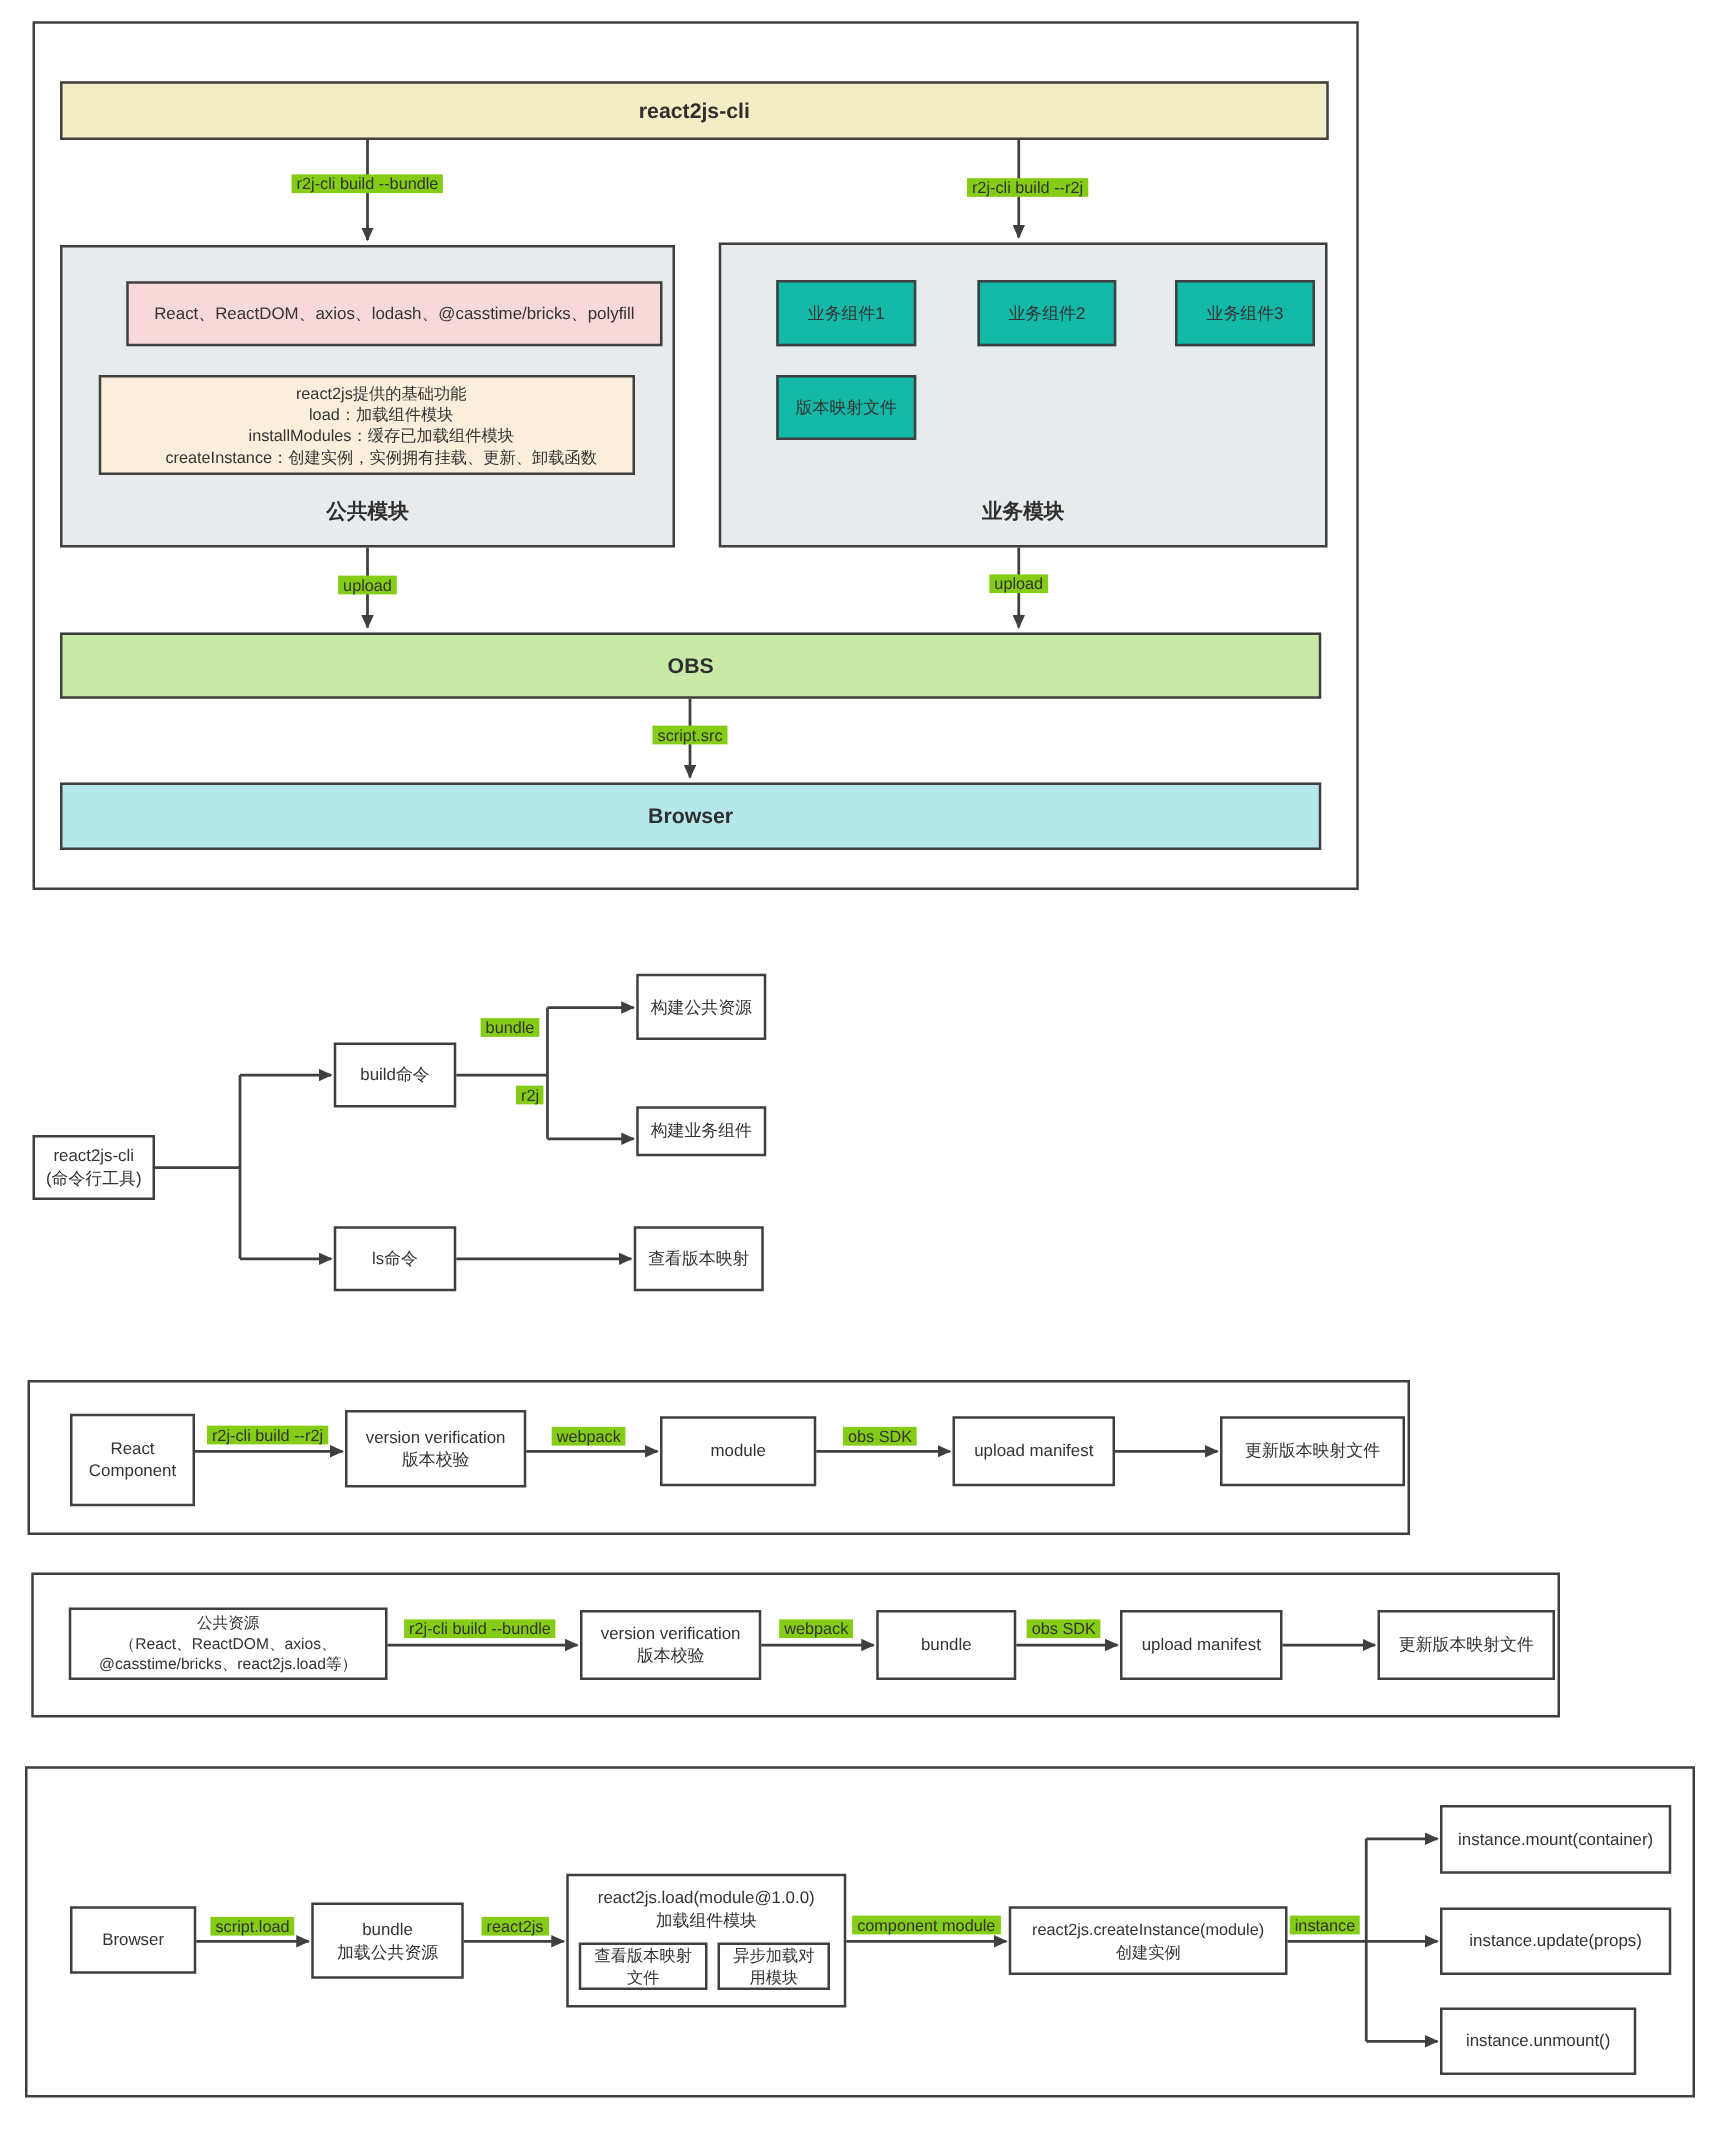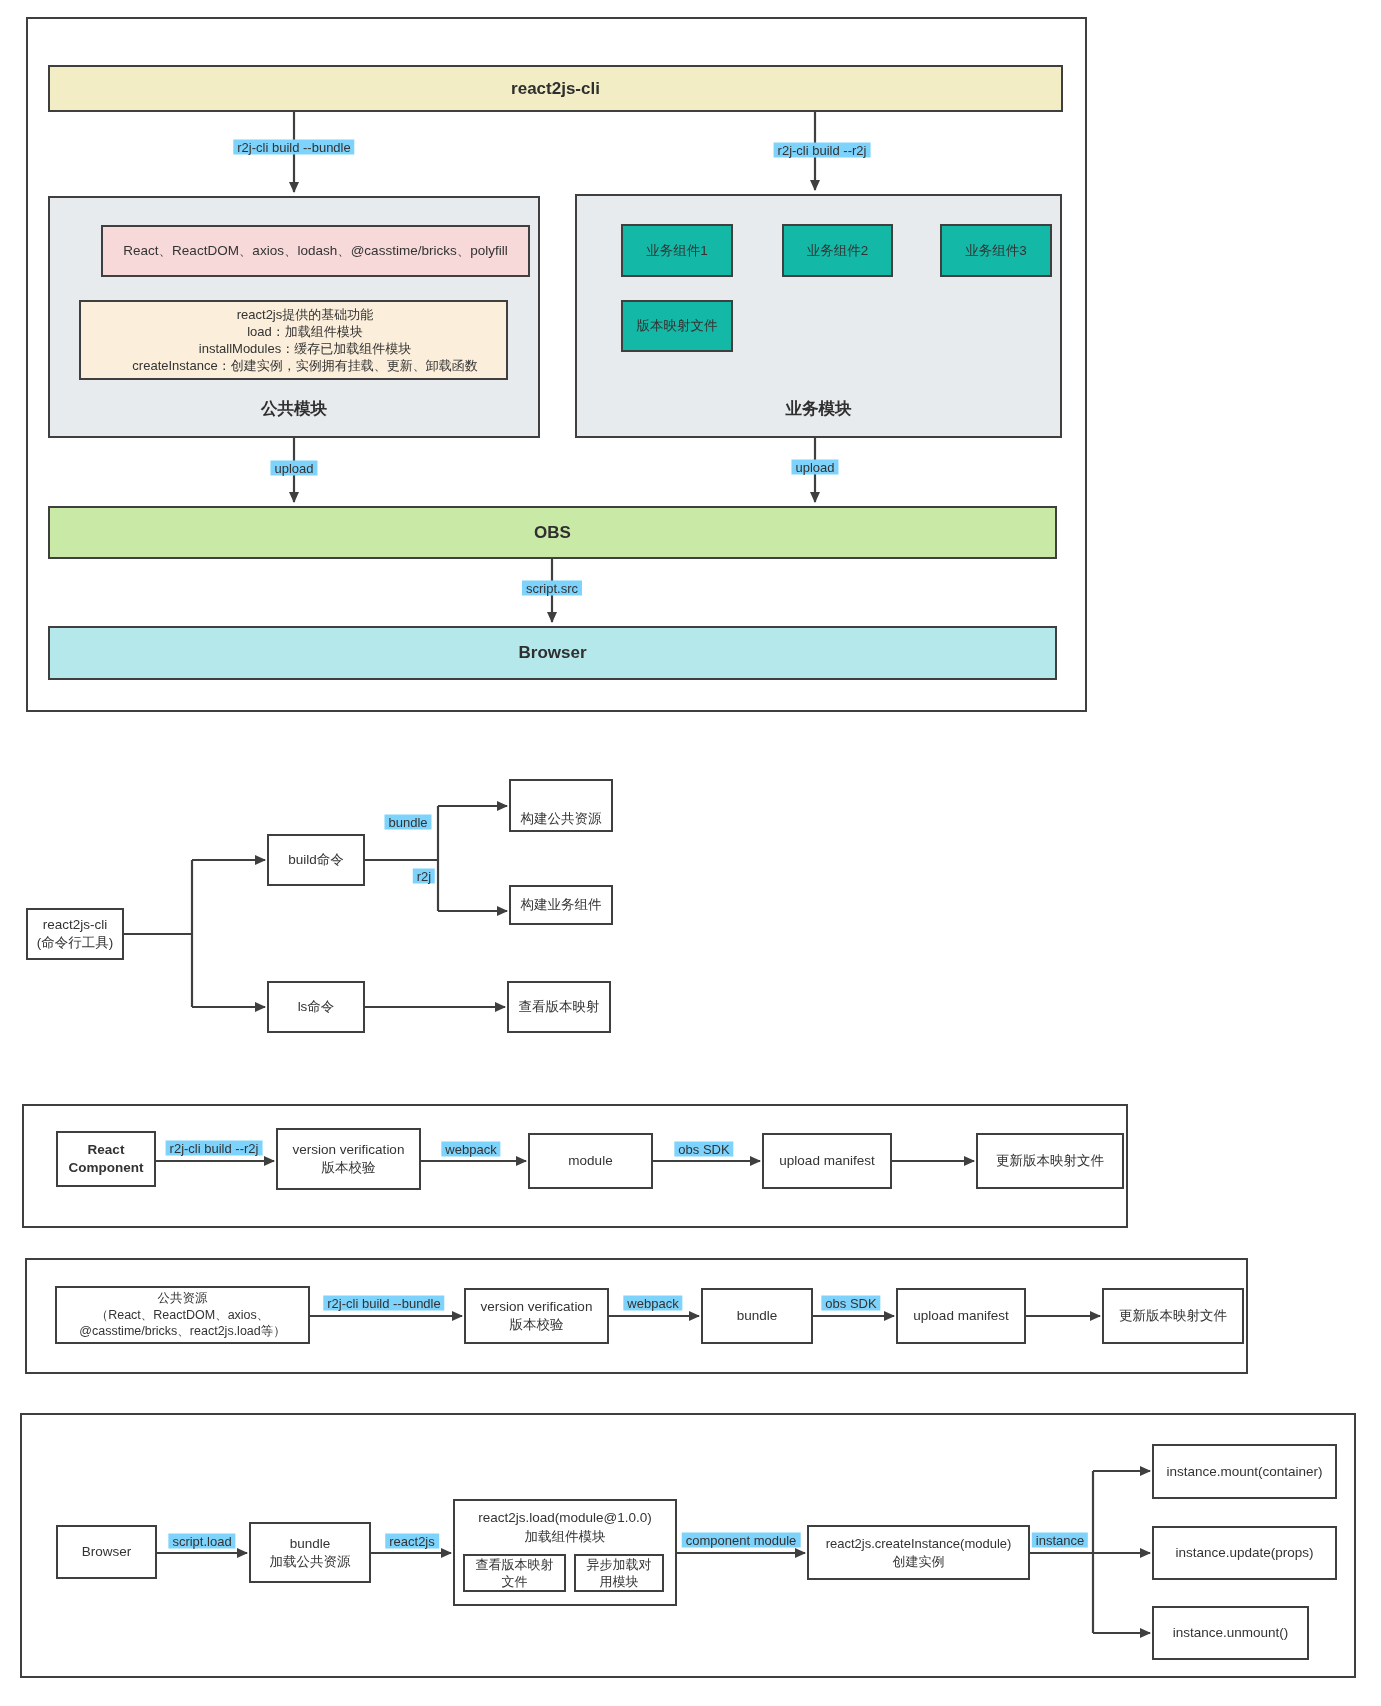--- a/index.html
+++ b/index.html
@@ -10,21 +10,21 @@
   .panel{border:2px solid #3f3f3f;background:#e7ebee;z-index:2;}
   .band{border:2px solid #3f3f3f;display:flex;align-items:center;justify-content:center;
     font-weight:bold;font-size:17px;color:#2f2f2f;z-index:3;}
   .node{border:2px solid #3f3f3f;background:#fff;display:flex;flex-direction:column;
     justify-content:center;align-items:center;text-align:center;font-size:13.5px;
     line-height:1.32;z-index:4;padding:2px;}
   .tint-pink{background:#f7d9d9;}
   .tint-orange{background:#fbeeda;font-size:13px;}
   .tint-cyan{background:#14b8a6;margin-left:22px;}
   .wires{position:absolute;left:0;top:0;z-index:5;pointer-events:none;}
-  .lbl{position:absolute;transform:translate(-50%,-50%);background:#7dd3fc;padding:0 4px;
+  .lbl{position:absolute;transform:translate(-50%,-50%);background:#84cc16;padding:0 4px;
     font-size:13px;white-space:nowrap;color:#333;z-index:6;}
   .sect-label{position:absolute;text-align:center;font-weight:bold;font-size:16.5px;
     color:#2f2f2f;z-index:3;}
   .small{font-size:12.5px;}
   .title-line{line-height:1.4;}
 </style>
 </head>
 <body>
 
 <div class="canvas">
@@ -72,32 +72,32 @@
   <div class="abs node" style="left:26px;top:908px;width:98px;height:52px;">
     <div>react2js-cli</div>
     <div>(命令行工具)</div>
   </div>
   <div class="abs node" style="left:267px;top:834px;width:98px;height:52px;">
     <span>build命令</span>
   </div>
   <div class="abs node" style="left:267px;top:981px;width:98px;height:52px;">
     <span>ls命令</span>
   </div>
-  <div class="abs node" style="left:509px;top:779px;width:104px;height:53px;justify-content:flex-end;">
+  <div class="abs node" style="left:509px;top:779px;width:104px;height:53px;">
     <span>构建公共资源</span>
   </div>
   <div class="abs node" style="left:509px;top:885px;width:104px;height:40px;">
     <span>构建业务组件</span>
   </div>
   <div class="abs node" style="left:507px;top:981px;width:104px;height:52px;">
     <span>查看版本映射</span>
   </div>
 
   <div class="abs frame" style="left:22px;top:1104px;width:1106px;height:124px;"></div>
-  <div class="abs node" style="left:56px;top:1131px;width:100px;height:56px;font-weight:bold;">
+  <div class="abs node" style="left:56px;top:1131px;width:100px;height:74px;">
     <div>React</div>
     <div>Component</div>
   </div>
   <div class="abs node" style="left:276px;top:1128px;width:145px;height:62px;">
     <div>version verification</div>
     <div>版本校验</div>
   </div>
   <div class="abs node" style="left:528px;top:1133px;width:125px;height:56px;">
     <span>module</span>
   </div>

